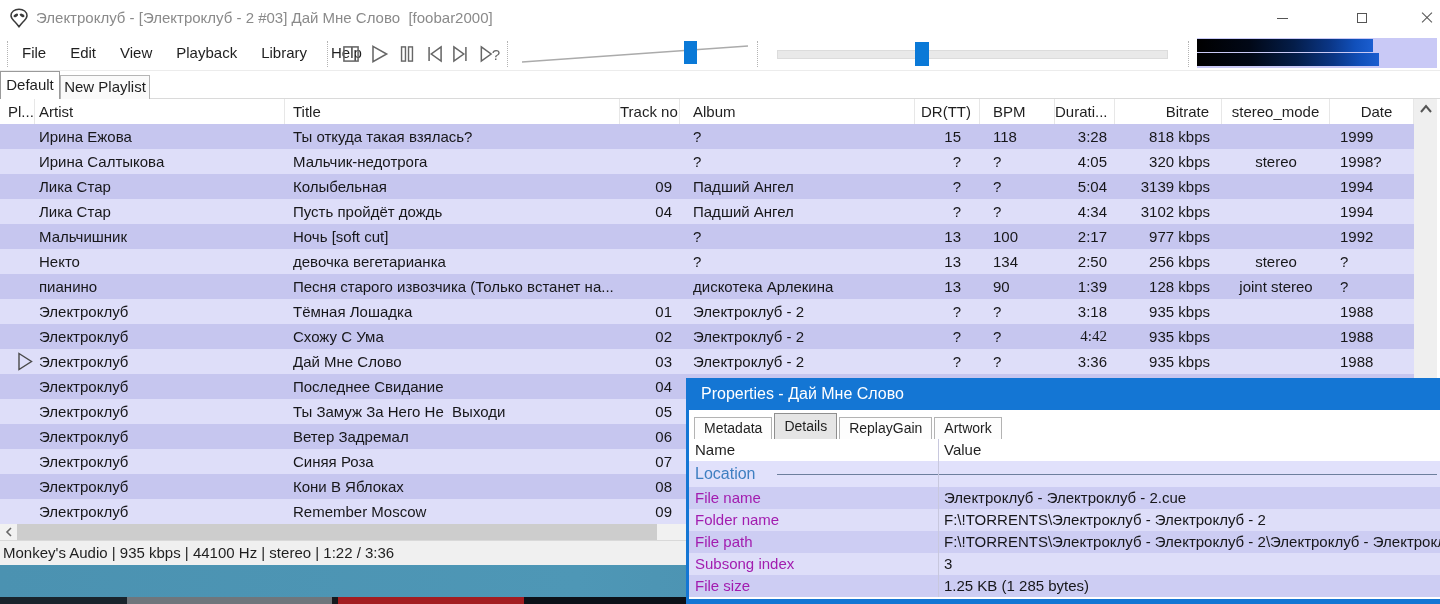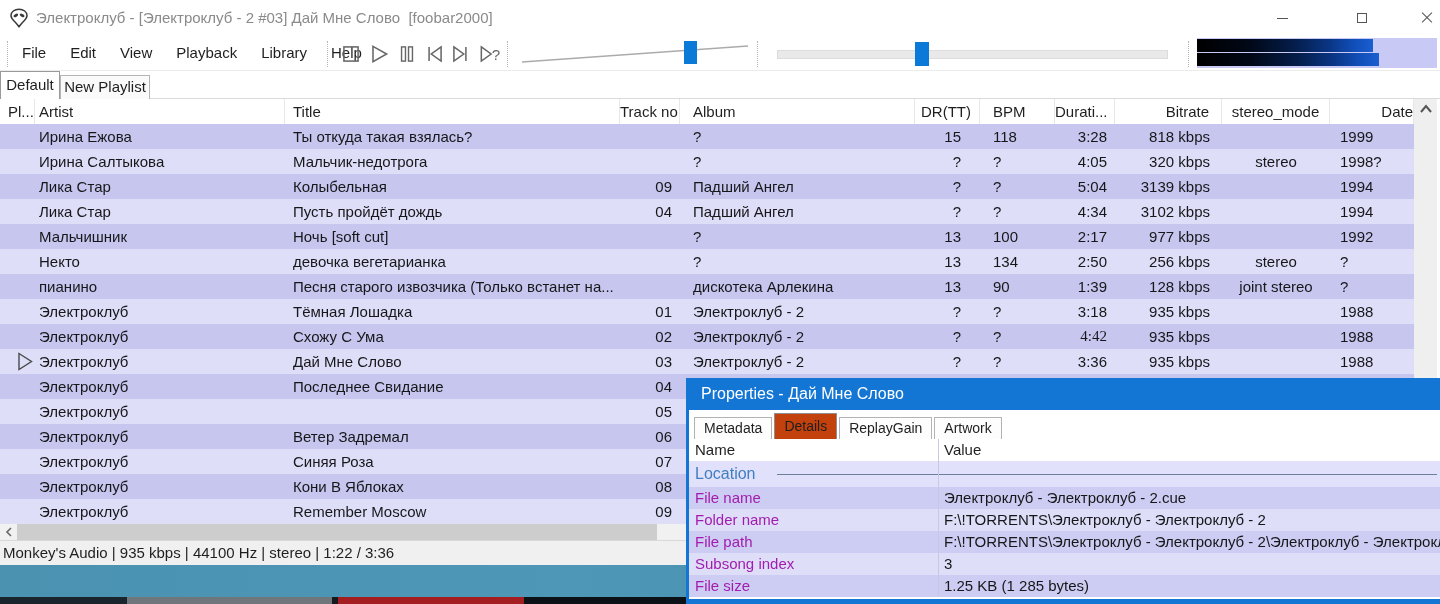--- a/index.html
+++ b/index.html
@@ -67,21 +67,21 @@
   .hs-thumb { position:absolute; left:17px; top:0; width:640px; height:16px; background:#cdcdcd; }
 
   .statusbar { position:absolute; left:0; top:540px; width:1440px; height:25px; background:#f0f0f0; border-top:1px solid #d9d9d9; }
   .statusbar span { display:block; padding-left:3px; line-height:23px; font-size:15px; color:#1f1f1f; white-space:pre; }
 
   
   .pdialog { position:absolute; left:686px; top:378px; width:754px; height:226px; background:#fff; border-left:3px solid var(--dialog,#1476d4); z-index:10; }
   .pd-title { position:absolute; left:0; top:0; right:0; height:32px; background:var(--dialog,#1476d4); color:#fff; font-size:16px; line-height:32px; padding-left:12px; white-space:pre; }
   .pd-tabs { position:absolute; left:5px; top:35px; height:26px; display:flex; align-items:flex-end; gap:2px; }
   .pdtab { padding:0 9px; font-size:14px; height:22px; line-height:20px; border:1px solid #b3b3b3; border-bottom:none; background:#fdfdfd; color:#1f1f1f; }
-  .pdtab.active { height:26px; line-height:24px; border-color:#8f8f8f; background:#c2410c; }
+  .pdtab.active { height:26px; line-height:24px; border-color:#8f8f8f; background:#e5e5e5; }
   .pd-cols { position:absolute; left:0; top:61px; right:0; height:22px; background:#fff; }
   .pd-coln { position:absolute; left:6px; top:0; line-height:22px; color:#1f1f1f; }
   .pd-colv { position:absolute; left:255px; top:0; line-height:22px; color:#1f1f1f; }
   .pd-vline { position:absolute; left:249px; top:61px; height:158px; width:1px; background:#c8c8de; z-index:3; }
   .pd-location { position:absolute; left:0; top:83px; right:0; height:26px; background:var(--prop-location-bg,#e1e1fb); }
   .pd-loc-label { position:absolute; left:6px; top:0; line-height:26px; font-size:16px; color:var(--location,#3f7fc1); }
   .pd-loc-line { position:absolute; left:88px; right:3px; top:13px; height:0; border-top:1px solid #6d7f9d; }
   .pd-fields { position:absolute; left:0; top:109px; right:0; height:110px; }
   .pdrow { position:absolute; left:0; right:0; height:22px; }
   .pdrow.pd-dark { background:var(--prop-dark,#cdcdf3); }
@@ -201,21 +201,21 @@
         <div class="hcell" style="left: 0px; width: 35px; text-align: left; padding-left: 8px;">Pl...</div>
         <div class="hcell" style="left: 35px; width: 250px; text-align: left; padding-left: 4px;">Artist</div>
         <div class="hcell" style="left: 285px; width: 335px; text-align: left; padding-left: 8px;">Title</div>
         <div class="hcell" style="left: 620px; width: 60px; text-align: right; padding-right: 8px;">Track no</div>
         <div class="hcell" style="left: 680px; width: 235px; text-align: left; padding-left: 13px;">Album</div>
         <div class="hcell" style="left: 915px; width: 65px; text-align: right; padding-right: 8px;">DR(TT)</div>
         <div class="hcell" style="left: 980px; width: 75px; text-align: left; padding-left: 13px;">BPM</div>
         <div class="hcell" style="left: 1055px; width: 60px; text-align: right; padding-right: 8px;">Durati...</div>
         <div class="hcell" style="left: 1115px; width: 107px; text-align: right; padding-right: 12px;">Bitrate</div>
         <div class="hcell" style="left: 1222px; width: 108px; text-align: center;">stereo_mode</div>
-        <div class="hcell" style="left: 1330px; width: 84px; text-align: right; padding-left: 10px;">Date</div>
+        <div class="hcell" style="left: 1330px; width: 84px; text-align: center; padding-left: 10px;">Date</div>
       </div>
     <div class="plbody" id="pl-body">
         <div class="plrow odd" style="top: 0px;">
           <div class="plcell" style="left: 0px; width: 35px; text-align: left; padding-left: 8px;"></div>
           <div class="plcell" style="left: 285px; width: 335px; text-align: left; padding-left: 8px;">Ты откуда такая взялась?</div>
           <div class="plcell" style="left: 35px; width: 250px; text-align: left; padding-left: 4px;">Ирина Ежова</div>
           <div class="plcell" style="left: 620px; width: 60px; text-align: right; padding-right: 8px;"></div>
           <div class="plcell" style="left: 680px; width: 235px; text-align: left; padding-left: 13px;">?</div>
           <div class="plcell" style="left: 915px; width: 65px; text-align: right; padding-right: 19px;">15</div>
           <div class="plcell" style="left: 980px; width: 75px; text-align: left; padding-left: 13px;">118</div>
@@ -352,20 +352,21 @@
           <div class="plcell" style="left: 915px; width: 65px; text-align: right; padding-right: 19px;"></div>
           <div class="plcell" style="left: 980px; width: 75px; text-align: left; padding-left: 13px;"></div>
           <div class="plcell" style="left: 1055px; width: 60px; text-align: right; padding-right: 8px;"></div>
           <div class="plcell" style="left: 1115px; width: 107px; text-align: right; padding-right: 12px;"></div>
           <div class="plcell" style="left: 1222px; width: 108px; text-align: center;"></div>
           <div class="plcell" style="left: 1330px; width: 84px; text-align: left; padding-left: 10px;"></div>
         </div>
         <div class="plrow even" style="top: 275px;">
           <div class="plcell" style="left: 0px; width: 35px; text-align: left; padding-left: 8px;"></div>
           <div class="plcell" style="left: 35px; width: 250px; text-align: left; padding-left: 4px;">Электроклуб</div>
+          <div class="plcell" style="left: 285px; width: 335px; text-align: left; padding-left: 8px;">Ты Замуж За Него Не  Выходи</div>
           <div class="plcell" style="left: 620px; width: 60px; text-align: right; padding-right: 8px;">05</div>
           <div class="plcell" style="left: 680px; width: 235px; text-align: left; padding-left: 13px;"></div>
           <div class="plcell" style="left: 915px; width: 65px; text-align: right; padding-right: 19px;"></div>
           <div class="plcell" style="left: 980px; width: 75px; text-align: left; padding-left: 13px;"></div>
           <div class="plcell" style="left: 1055px; width: 60px; text-align: right; padding-right: 8px;"></div>
           <div class="plcell" style="left: 1115px; width: 107px; text-align: right; padding-right: 12px;"></div>
           <div class="plcell" style="left: 1222px; width: 108px; text-align: center;"></div>
           <div class="plcell" style="left: 1330px; width: 84px; text-align: left; padding-left: 10px;"></div>
         </div>
         <div class="plrow odd" style="top: 300px;">

